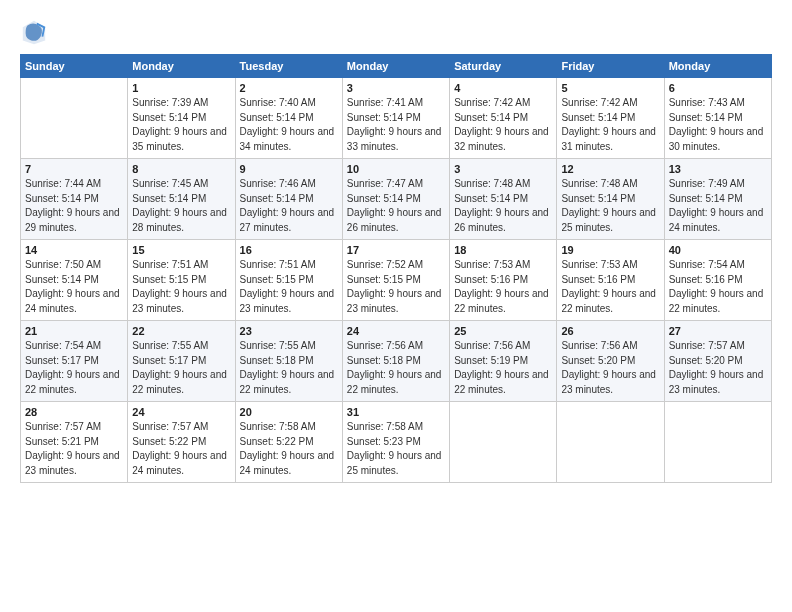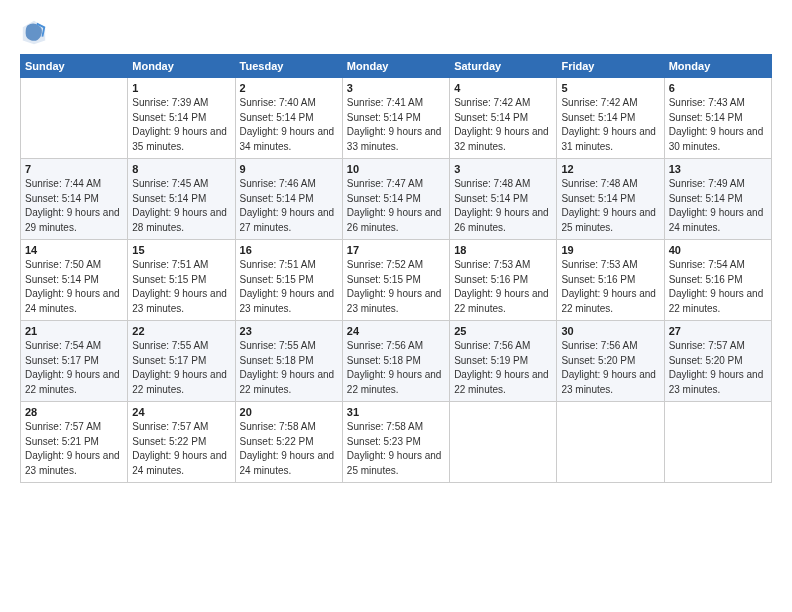--- a/index.html
+++ b/index.html
@@ -230,21 +230,21 @@
           </td>
           <td>
             <span class="day-num">24</span>
             <div class="day-info">Sunrise: 7:56 AM<br>Sunset: 5:18 PM<br>Daylight: 9 hours and 22 minutes.</div>
           </td>
           <td>
             <span class="day-num">25</span>
             <div class="day-info">Sunrise: 7:56 AM<br>Sunset: 5:19 PM<br>Daylight: 9 hours and 22 minutes.</div>
           </td>
           <td>
-            <span class="day-num">30</span>
+            <span class="day-num">26</span>
             <div class="day-info">Sunrise: 7:56 AM<br>Sunset: 5:20 PM<br>Daylight: 9 hours and 23 minutes.</div>
           </td>
           <td>
             <span class="day-num">27</span>
             <div class="day-info">Sunrise: 7:57 AM<br>Sunset: 5:20 PM<br>Daylight: 9 hours and 23 minutes.</div>
           </td>
         </tr>
         <tr>
           <td>
             <span class="day-num">28</span>

